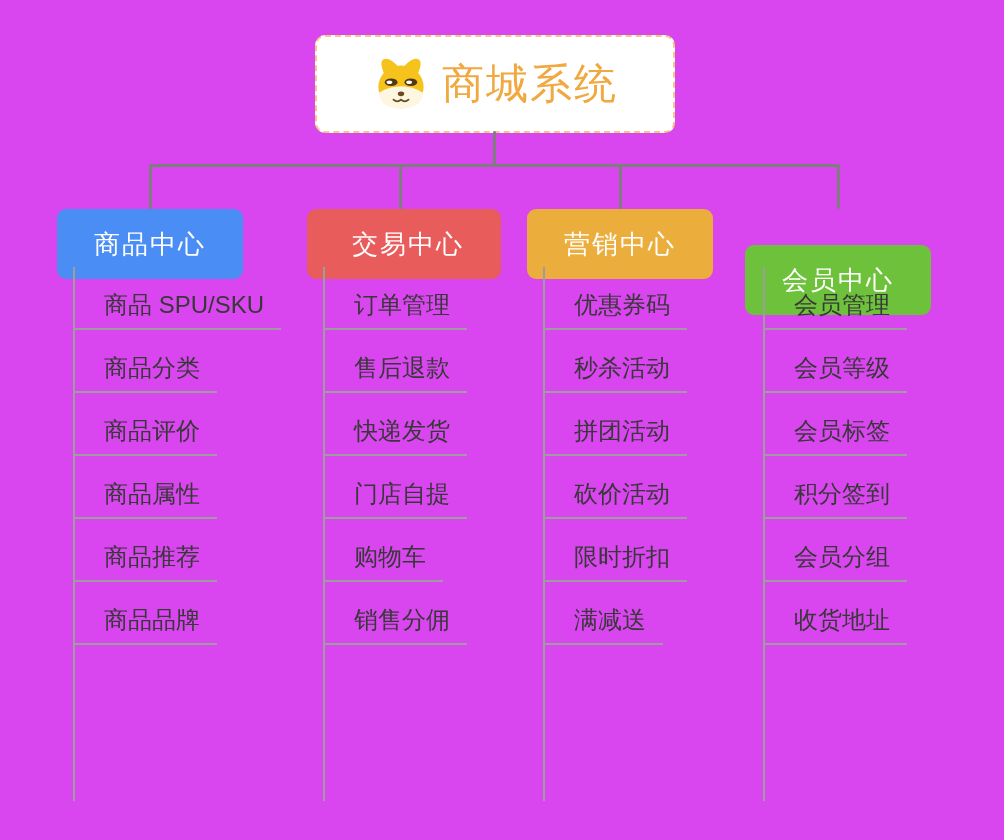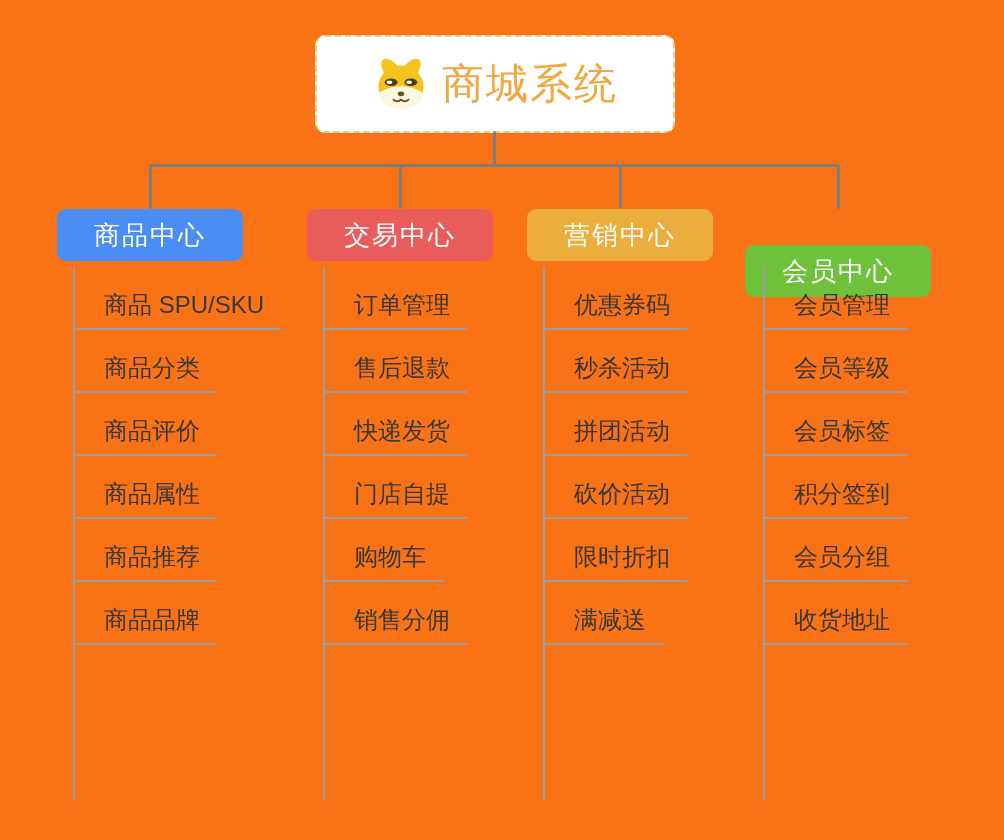--- a/index.html
+++ b/index.html
@@ -40,21 +40,21 @@
   .drop  { top: 165px; width: 3px; height: 44px; }
   .drop-1 { left: 149px; }
   .drop-2 { left: 399px; }
   .drop-3 { left: 619px; }
   .drop-4 { left: 837px; }
 
   
   .hdr {
     position: absolute;
     top: 209px;
-    width: 186px; height: 52px;
+    width: 186px; height: 70px;
     border-radius: 9px;
     color: #ffffff;
     font-size: 26px;
     letter-spacing: 2px;
     display: flex;
     align-items: center;
     justify-content: center;
   }
   .hdr-1 { left: 57px; }
   .hdr-2 { left: 307px; }
@@ -83,21 +83,21 @@
     padding: 0 17px 7px 31px;
     border-bottom: 2px solid #9d9d9d;
     font-size: 24px;
     color: #383838;
     white-space: nowrap;
   }
 </style>
 </head>
 <body>
 
-<div class="stage" style="background-color: #f97316;">
+<div class="stage" style="background-color: #d946ef;">
 
   <div class="root" style="border-color: rgb(244, 200, 127);">
     <svg class="root-icon" viewBox="0 0 100 94">
       <path d="M24 36 Q10 8 21 4 Q31 1 45 17 Z" fill="#f6c31c"></path>
       <path d="M76 36 Q90 8 79 4 Q69 1 55 17 Z" fill="#f6c31c"></path>
       <ellipse cx="50" cy="52" rx="39" ry="37" fill="#f6c31c"></ellipse>
       <path d="M12 62 Q50 40 88 62 Q86 89 50 89 Q14 89 12 62 Z" fill="#fdf6e0"></path>
       <ellipse cx="33" cy="44" rx="11" ry="6.5" fill="#503a16"></ellipse>
       <ellipse cx="30" cy="44" rx="5" ry="3" fill="#ffffff"></ellipse>
       <ellipse cx="67" cy="44" rx="11" ry="6.5" fill="#503a16"></ellipse>
@@ -109,21 +109,21 @@
   </div>
 
   <div class="line stem"></div>
   <div class="line bus"></div>
   <div class="line drop drop-1"></div>
   <div class="line drop drop-2"></div>
   <div class="line drop drop-3"></div>
   <div class="line drop drop-4"></div>
 
   <div class="hdr hdr-1" style="background-color: rgb(74, 141, 245);">商品中心</div>
-  <div class="hdr hdr-2" style="background-color: rgb(232, 92, 92);">交易中心</div>
+  <div class="hdr hdr-2" style="background-color: rgb(232, 92, 92); padding-left: 8px;">交易中心</div>
   <div class="hdr hdr-3" style="background-color: rgb(235, 174, 60);">营销中心</div>
   <div class="hdr hdr-4" style="background-color: rgb(110, 194, 59);">会员中心</div>
 
   <div class="col col-1">
     <div class="spine"></div>
     <div class="leafrow">
         <span class="leaf">商品 SPU/SKU</span>
       </div>
     <div class="leafrow">
         <span class="leaf">商品分类</span>

